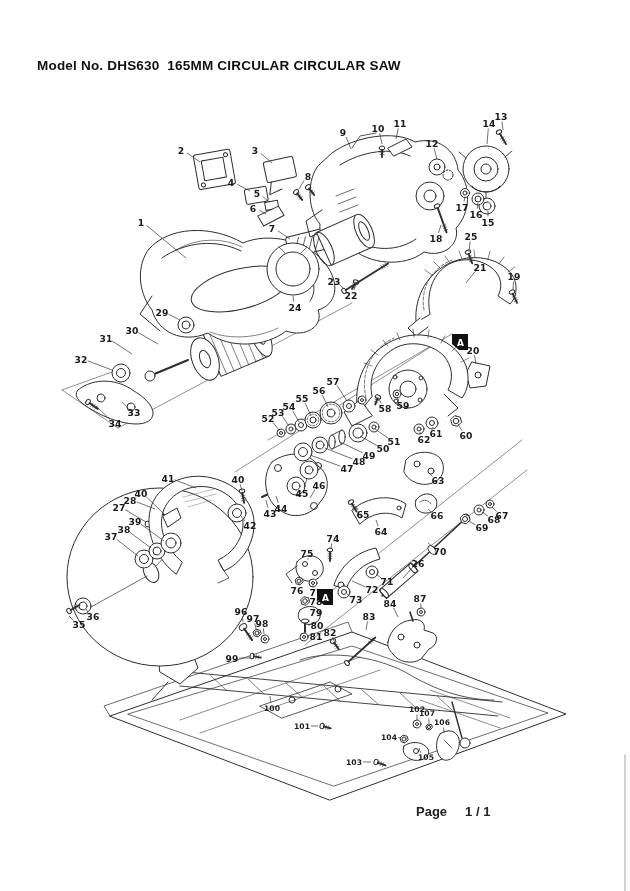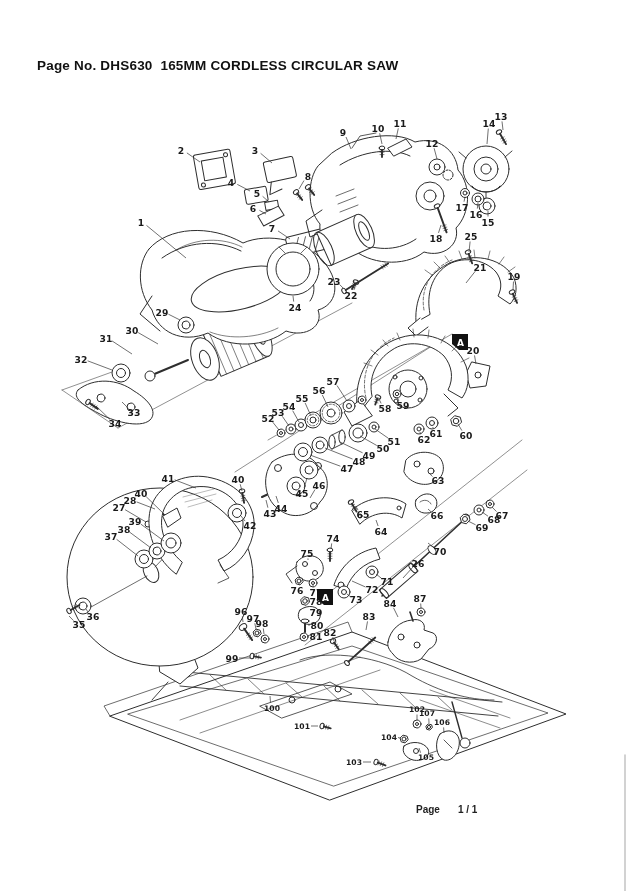--- a/index.html
+++ b/index.html
@@ -1,29 +1,29 @@
 <!DOCTYPE html>
 <html><head>
 <meta charset="utf-8">
 <style>
   html,body{margin:0;padding:0;background:#e8e8e8;}
   .page{position:relative;width:630px;height:891px;background:#fff;overflow:hidden;
         font-family:"Liberation Sans",sans-serif;}
   .title{position:absolute;left:37px;top:58px;margin:0;font-size:13.5px;font-weight:bold;
          color:#111;letter-spacing:.2px;white-space:pre;}
-  .footer{position:absolute;left:416px;top:804px;font-size:10px;font-weight:bold;color:#222;}
+  .footer{position:absolute;left:416px;top:804px;font-size:13px;font-weight:bold;color:#222;}
   .footer .val{margin-left:18px;}
   svg{position:absolute;left:0;top:0;}
   text.plbl{font-family:"DejaVu Sans","Liberation Sans",sans-serif;font-weight:bold;fill:#1a1a1a;}
 </style>
 </head>
 <body>
 
 <div class="page">
-  <h1 class="title">Page No. DHS630  165MM CORDLESS CIRCULAR SAW</h1>
+  <h1 class="title">Model No. DHS630  165MM CIRCULAR CIRCULAR SAW</h1>
 
   <svg width="630" height="891" viewBox="0 0 630 891">
 
     <g id="art" stroke="#2e2e2e" stroke-width="1" fill="none" stroke-linejoin="round" stroke-linecap="round">
 
       <g stroke-width="0.6" stroke="#474747">
         <line x1="352" y1="303" x2="118" y2="428"></line>
         <line x1="452" y1="334" x2="268" y2="440"></line>
         <line x1="235" y1="472" x2="432" y2="346"></line>
         <line x1="330" y1="592" x2="522" y2="440"></line>

